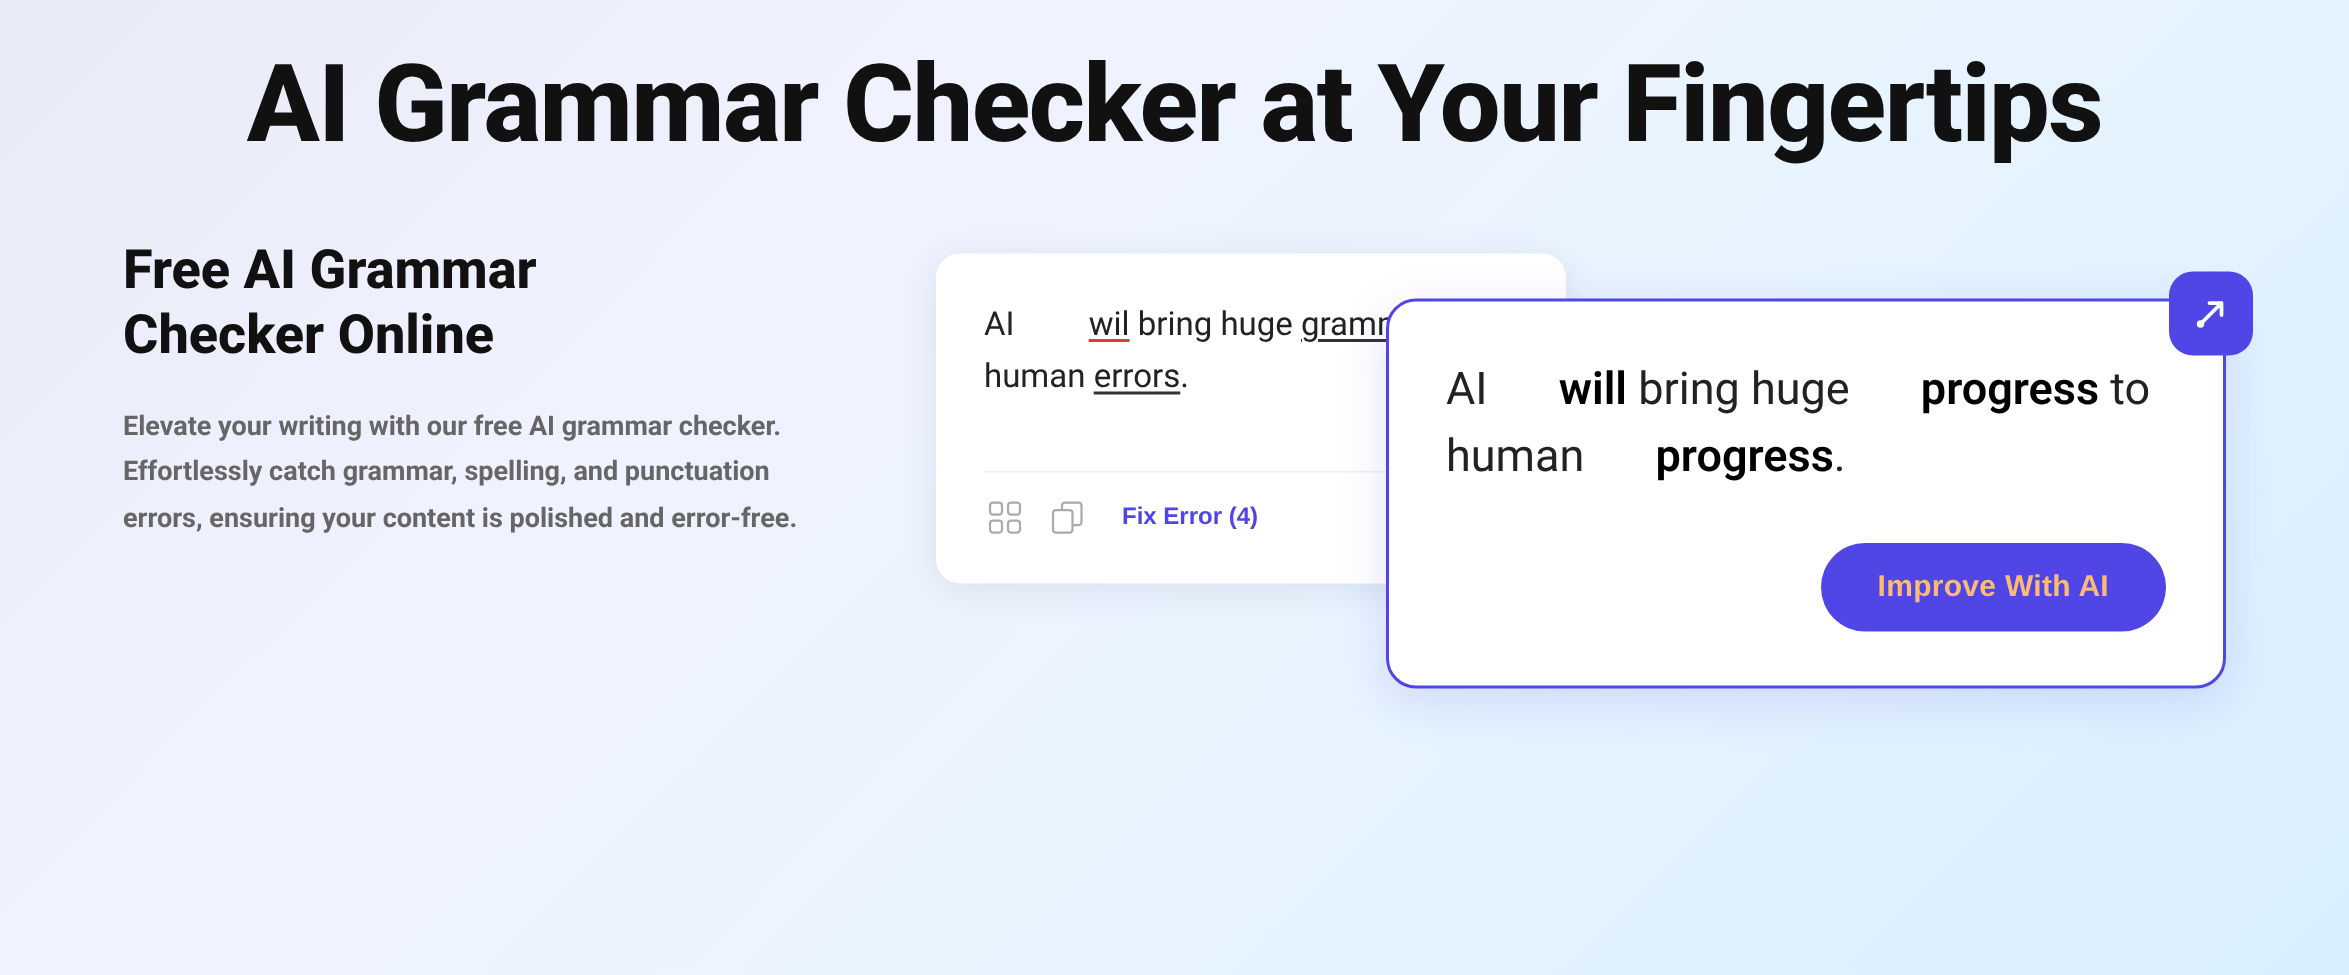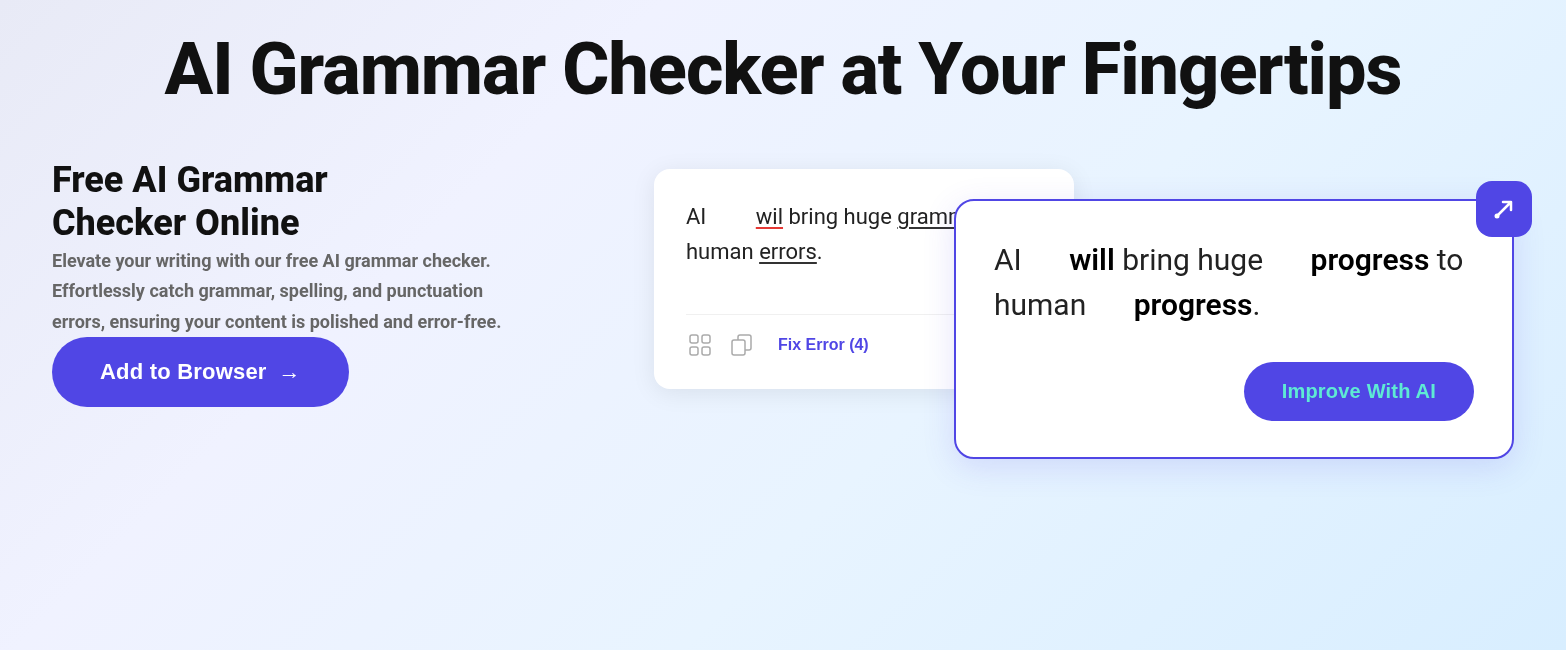--- a/index.html
+++ b/index.html
@@ -15,21 +15,21 @@
       font-family: -apple-system, BlinkMacSystemFont, 'Segoe UI', Roboto, sans-serif;
       background: linear-gradient(135deg, #e8eaf6 0%, #f0f2ff 30%, #e8f4ff 60%, #d8eeff 100%);
     }
 
     .page-container {
       width: 100%;
       height: 100%;
       display: flex;
       flex-direction: column;
       align-items: center;
-      padding: 30px 52px 40px;
+      padding: 30px 82px 40px;
     }
 
     .hero-title {
       font-size: 72px;
       font-weight: 800;
       color: #111;
       text-align: center;
       line-height: 1.1;
       margin-bottom: 50px;
       letter-spacing: -1px;
@@ -39,20 +39,21 @@
       display: flex;
       width: 100%;
       align-items: flex-start;
       justify-content: space-between;
     }
 
     .left-panel {
       flex: 0 0 480px;
       display: flex;
       flex-direction: column;
+      gap: 24px;
     }
 
     .left-title {
       font-size: 36px;
       font-weight: 800;
       color: #111;
       line-height: 1.2;
     }
 
     .left-description {
@@ -179,21 +180,21 @@
     }
 
     .corrected-text .highlight-blue {
       color: #000000;
       font-weight: 600;
       margin-left: 40px;
     }
 
     .improve-btn {
       background: #5046e5;
-      color: #5eead4;
+      color: #fdba74;
       border: none;
       border-radius: 50px;
       padding: 18px 38px;
       font-size: 20px;
       font-weight: 700;
       cursor: pointer;
       align-self: flex-end;
       margin-top: 20px;
       letter-spacing: 0.2px;
     }
@@ -225,24 +226,20 @@
 
   <h1 class="hero-title">AI Grammar Checker at Your Fingertips</h1>
 
   <div class="content-area">
 
     <div class="left-panel">
       <h2 class="left-title">
         Free AI Grammar<br>Checker Online
       </h2>
       <p class="left-description">Elevate your writing with our free AI grammar checker. Effortlessly catch grammar, spelling, and punctuation errors, ensuring your content is polished and error-free.</p>
-      <button class="add-to-browser-btn">
-        <span>Add to Browser</span>
-        <span class="arrow">→</span>
-      </button>
     </div>
 
     <div class="right-panel">
 
       <div class="original-card">
         <div class="original-text">
           <span>AI </span><span class="underline-red">wil</span><span> bring huge </span><span class="underline-dark">grammar</span><span> to human </span><span class="underline-dark">errors</span><span>.</span>
         </div>
         <div class="card-toolbar">
           <div class="toolbar-icon">

